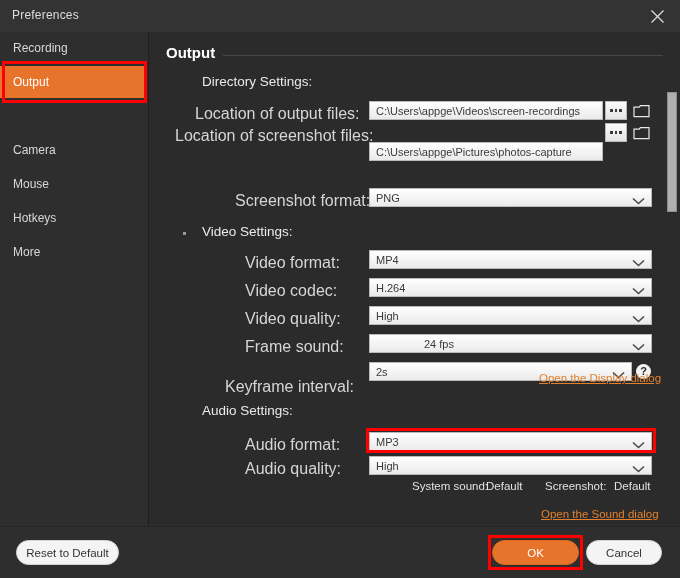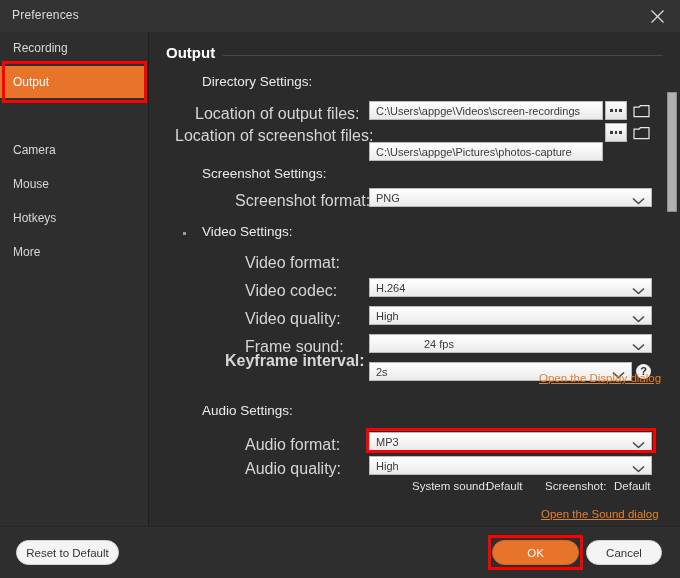--- a/index.html
+++ b/index.html
@@ -335,36 +335,43 @@
       <i></i>
         <i></i>
         <i></i>
     </div>
     <div class="folder-btn" style="left:482px; top:91px;">
       <svg width="17" height="14" viewBox="0 0 17 14" aria-hidden="true">
         <path d="M1 3.2 V12.6 H16 V1.6 H7.4 L6.2 3.2 Z" fill="none" stroke="#e8e8e8" stroke-width="1.2"></path>
       </svg>
     </div>
 
-    <div class="group-title" style="left:53px; top:134px;">Screenshot Settings:</div>
 
     <div class="row-label" style="left:86px; top:160px; width:130px;">Screenshot format:</div>
     <div class="field" style="left:220px; top:156px; width:283px;">
       <span class="field-text">PNG</span>
       <span class="chev">
         <svg width="13" height="8" viewBox="0 0 13 8" aria-hidden="true">
           <polyline points="1,1.5 6.5,6.5 12,1.5" fill="none" stroke="#4a4a4a" stroke-width="1.6"></polyline>
         </svg>
       </span>
     </div>
 
     <div class="group-dot" style="left:34px; top:200px;"></div>
     <div class="group-title" style="left:53px; top:192px;">Video Settings:</div>
 
     <div class="row-label" style="left:96px; top:222px; width:120px;">Video format:</div>
+    <div class="field" style="left:220px; top:218px; width:283px;">
+      <span class="field-text">MP4</span>
+      <span class="chev">
+        <svg width="13" height="8" viewBox="0 0 13 8" aria-hidden="true">
+          <polyline points="1,1.5 6.5,6.5 12,1.5" fill="none" stroke="#4a4a4a" stroke-width="1.6"></polyline>
+        </svg>
+      </span>
+    </div>
 
     <div class="row-label" style="left:96px; top:250px; width:120px;">Video codec:</div>
     <div class="field" style="left:220px; top:246px; width:283px;">
       <span class="field-text">H.264</span>
       <span class="chev">
         <svg width="13" height="8" viewBox="0 0 13 8" aria-hidden="true">
           <polyline points="1,1.5 6.5,6.5 12,1.5" fill="none" stroke="#4a4a4a" stroke-width="1.6"></polyline>
         </svg>
       </span>
     </div>
@@ -382,21 +389,21 @@
     <div class="row-label" style="left:96px; top:306px; width:120px;">Frame sound:</div>
     <div class="field" style="left:220px; top:302px; width:283px;padding-left:48px;">
       <span class="field-text">24 fps</span>
       <span class="chev">
         <svg width="13" height="8" viewBox="0 0 13 8" aria-hidden="true">
           <polyline points="1,1.5 6.5,6.5 12,1.5" fill="none" stroke="#4a4a4a" stroke-width="1.6"></polyline>
         </svg>
       </span>
     </div>
 
-    <div class="row-label" style="left:76px; top:320px; width:140px;font-weight:bold;">Keyframe interval:</div>
+    <div class="row-label" style="left:76px; top:346px; width:140px;">Keyframe interval:</div>
     <div class="field" style="left:220px; top:330px; width:263px;">
       <span class="field-text">2s</span>
       <span class="chev">
         <svg width="13" height="8" viewBox="0 0 13 8" aria-hidden="true">
           <polyline points="1,1.5 6.5,6.5 12,1.5" fill="none" stroke="#4a4a4a" stroke-width="1.6"></polyline>
         </svg>
       </span>
     </div>
     <div class="help-btn" style="left:487px; top:332px;">?</div>
 

